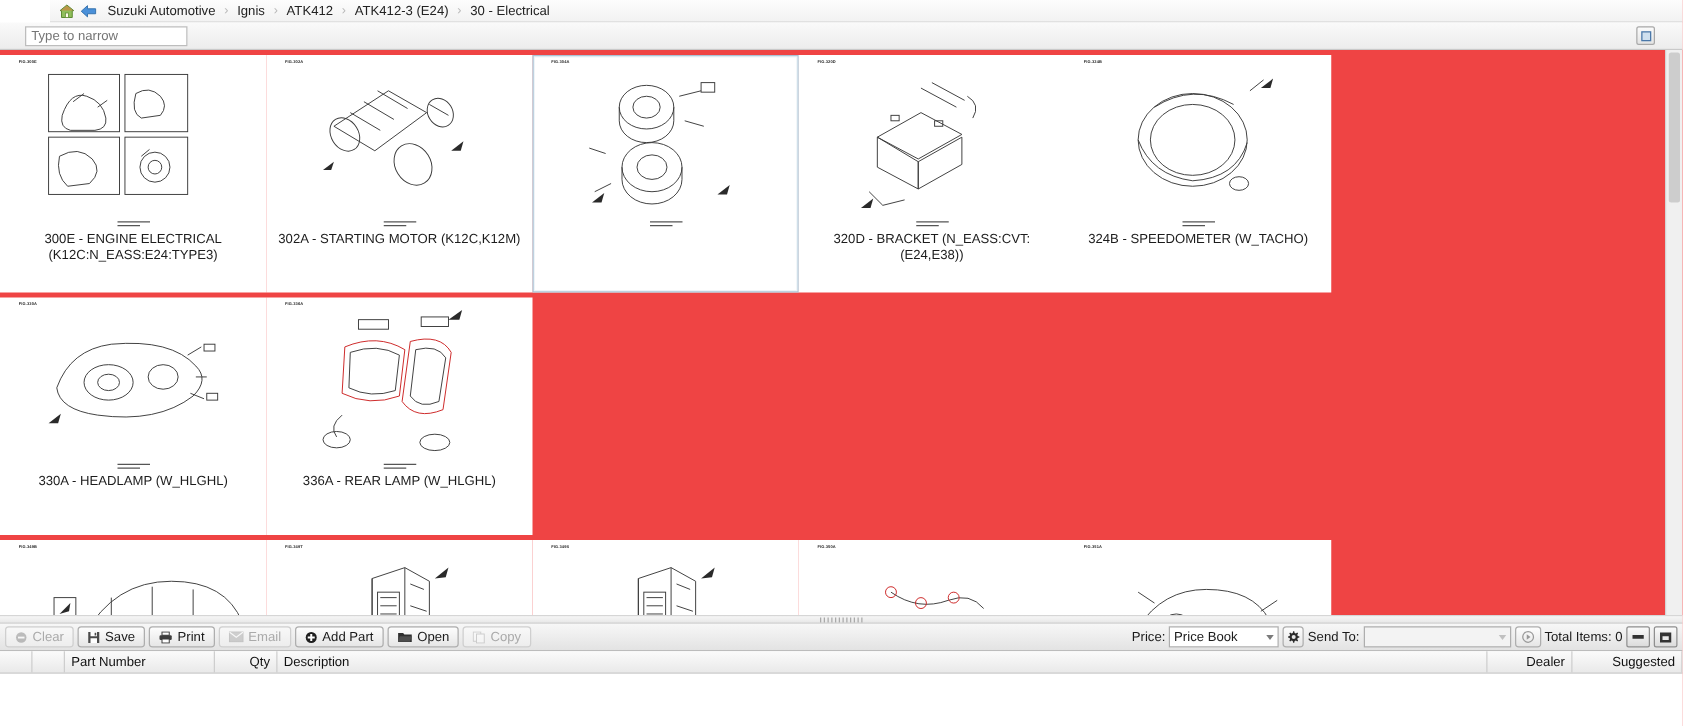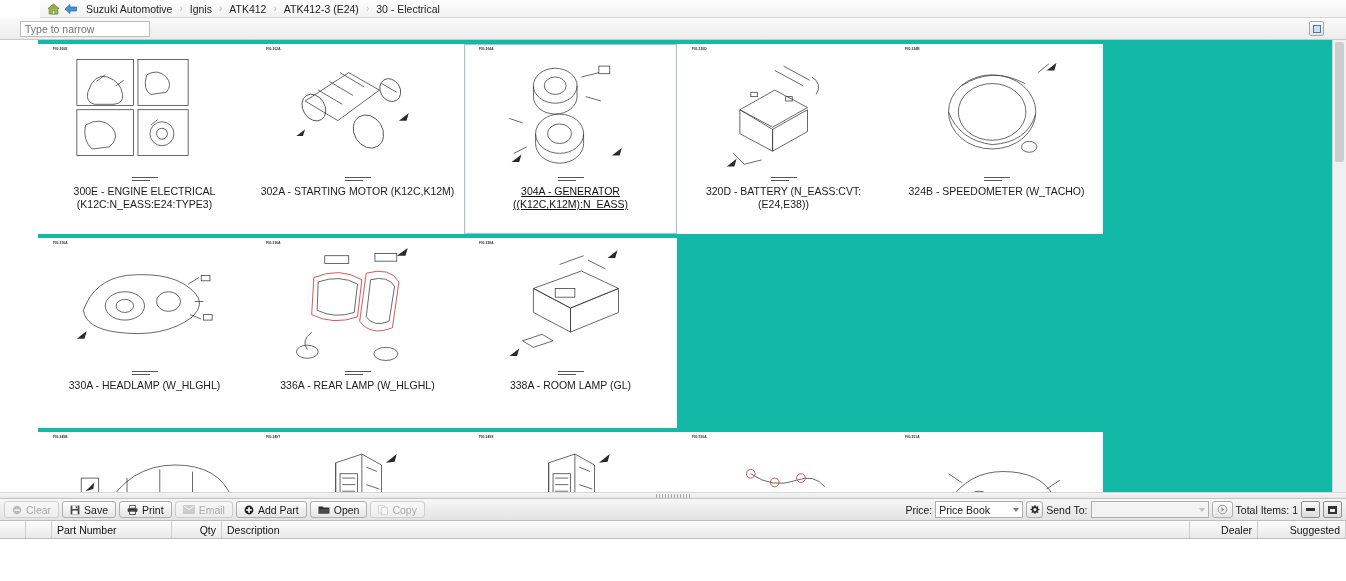--- a/index.html
+++ b/index.html
@@ -70,24 +70,23 @@
   .panel-toggle .glyph {
     width: 8px; height: 8px;
     border: 1.4px solid #4a77a8;
     background: #cfe0ef;
   }
 
   
   .grid-wrap {
     position: relative;
     height: 452px;
-    background: #14b8a6;
+    background: #ef4444;
     display: flex;
     overflow: hidden;
-    margin-left: 38px;
   }
   .grid-scroll {
     flex: 1;
     overflow: hidden;
     padding: 0;
   }
   .row {
     display: flex;
     height: 194px;
   }
@@ -369,21 +368,20 @@
       <path d="M80 22 l16 -4 M84 40 l14 4 M26 64 l-12 -4 M30 86 l-12 6" stroke="#3a3a3a" fill="none" stroke-width="0.7"></path>
       <rect x="96" y="12" width="10" height="7" stroke="#3a3a3a" fill="none" stroke-width="0.7"></rect>
       <path d="M108 94 l9 -7 l-2 7 z" fill="#2a2a2a"></path>
       <path d="M16 100 l9 -7 l-2 7 z" fill="#2a2a2a"></path>
               </svg>
             </div>
             <div class="scale-mark">
               <i></i>
               <i></i>
             </div>
-            <div class="caption">304A - GENERATOR ((K12C,K12M):N_EASS)</div>
           </div>
         </div>
         <div class="cell">
           <div class="cell-inner">
             <div class="fig-tag">FIG.320D</div>
             <div class="thumb">
               <svg viewBox="0 0 140 110" preserveAspectRatio="xMidYMid meet">
       <path d="M30 52 l32 -18 l30 16 l-32 18 z" stroke="#3a3a3a" fill="none" stroke-width="0.7"></path>
       <path d="M30 52 l0 22 l30 16 l0 -20 z" stroke="#3a3a3a" fill="none" stroke-width="0.7"></path>
       <path d="M60 70 l32 -18 l0 20 l-32 18 z" stroke="#3a3a3a" fill="none" stroke-width="0.7"></path>
@@ -392,21 +390,21 @@
       <path d="M62 16 l26 14 M70 12 l24 13" stroke="#3a3a3a" fill="none" stroke-width="0.7"></path>
       <path d="M96 22 q10 6 4 16" stroke="#3a3a3a" fill="none" stroke-width="0.7"></path>
       <path d="M24 92 l10 10 l16 -4" stroke="#3a3a3a" fill="none" stroke-width="0.7"></path>
       <path d="M18 104 l9 -7 l-2 7 z" fill="#2a2a2a"></path>
               </svg>
             </div>
             <div class="scale-mark">
               <i></i>
               <i></i>
             </div>
-            <div class="caption">320D - BATTERY (N_EASS:CVT:(E24,E38))</div>
+            <div class="caption">320D - BRACKET (N_EASS:CVT:(E24,E38))</div>
           </div>
         </div>
         <div class="cell">
           <div class="cell-inner">
             <div class="fig-tag">FIG.324B</div>
             <div class="thumb">
               <svg viewBox="0 0 140 110" preserveAspectRatio="xMidYMid meet">
       <ellipse cx="66" cy="54" rx="40" ry="34" stroke="#3a3a3a" fill="none" stroke-width="0.7"></ellipse>
       <ellipse cx="66" cy="54" rx="31" ry="26" stroke="#3a3a3a" fill="none" stroke-width="0.7"></ellipse>
       <path d="M26 54 q10 26 40 30 q32 -2 40 -28" stroke="#3a3a3a" fill="none" stroke-width="0.7"></path>
@@ -464,42 +462,20 @@
       <path d="M106 8 l10 -7 l-2 7 z" fill="#2a2a2a"></path>
               </svg>
             </div>
             <div class="scale-mark">
               <i></i>
               <i></i>
             </div>
             <div class="caption">336A - REAR LAMP (W_HLGHL)</div>
           </div>
         </div>
-        <div class="cell">
-          <div class="cell-inner">
-            <div class="fig-tag">FIG.338A</div>
-            <div class="thumb">
-              <svg viewBox="0 0 140 110" preserveAspectRatio="xMidYMid meet">
-      <path d="M36 38 l44 -16 l34 16 l-44 18 z" stroke="#3a3a3a" fill="none" stroke-width="0.7"></path>
-      <path d="M36 38 l0 22 l34 18 l0 -22 z" stroke="#3a3a3a" fill="none" stroke-width="0.7"></path>
-      <path d="M70 56 l44 -18 l0 22 l-44 18 z" stroke="#3a3a3a" fill="none" stroke-width="0.7"></path>
-      <rect x="56" y="38" width="18" height="8" stroke="#3a3a3a" fill="none" stroke-width="0.7"></rect>
-      <path d="M60 16 l22 -8 M86 12 l16 8" stroke="#3a3a3a" fill="none" stroke-width="0.7"></path>
-      <path d="M26 86 l18 -6 l10 6 l-18 6 z" stroke="#3a3a3a" fill="none" stroke-width="0.7"></path>
-      <path d="M14 100 l9 -7 l-2 7 z" fill="#2a2a2a"></path>
-      <path d="M104 10 l9 -7 l-2 7 z" fill="#2a2a2a"></path>
-              </svg>
-            </div>
-            <div class="scale-mark">
-              <i></i>
-              <i></i>
-            </div>
-            <div class="caption">338A - ROOM LAMP (GL)</div>
-          </div>
-        </div>
       </div>
       <div class="row">
         <div class="cell">
           <div class="cell-inner">
             <div class="fig-tag">FIG.349B</div>
             <div class="thumb">
               <svg viewBox="0 0 140 110" preserveAspectRatio="xMidYMid meet">
       <path d="M34 62 q22 -40 64 -40 q40 0 52 30 l4 34 l-116 2 z" stroke="#3a3a3a" fill="none" stroke-width="0.7"></path>
       <path d="M54 34 l0 26 M84 26 l0 34 M114 28 l0 32" stroke="#3a3a3a" fill="none" stroke-width="0.7"></path>
       <path d="M20 84 q22 -10 40 -2 q18 8 34 0" stroke="#cc2222" fill="none" stroke-width="0.7"></path>
@@ -689,21 +665,21 @@
     <span class="caret light"></span>
   </div>
 
   <div class="icon-btn wide">
     <svg width="11" height="11" viewBox="0 0 11 11">
       <circle cx="5.5" cy="5.5" r="4.3" fill="none" stroke="#999" stroke-width="1"></circle>
       <path d="M4.4 3.3 L7.4 5.5 L4.4 7.7 Z" fill="#999"></path>
     </svg>
   </div>
 
-  <span class="tb-label">Total Items: 1</span>
+  <span class="tb-label">Total Items: 0</span>
 
   <div class="win-btn">
     <span class="minbar"></span>
   </div>
   <div class="win-btn">
     <span class="restore"></span>
   </div>
 </div>
 
 <div class="table-head" id="table-head">

